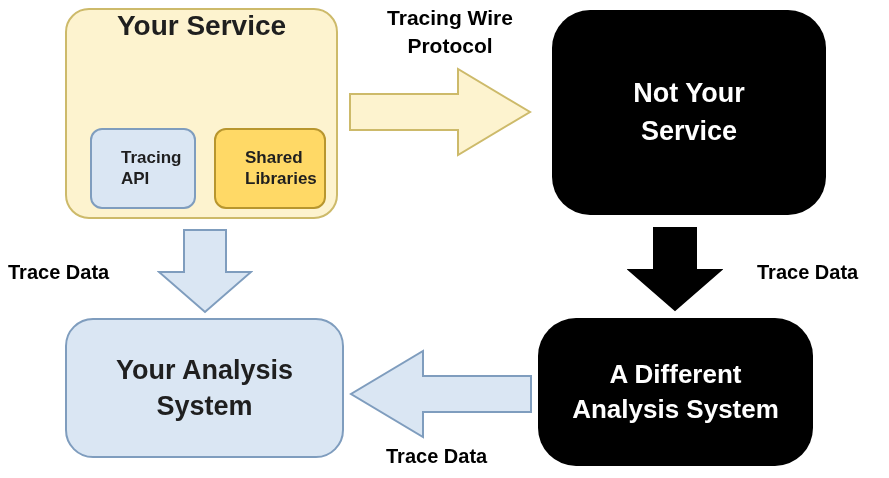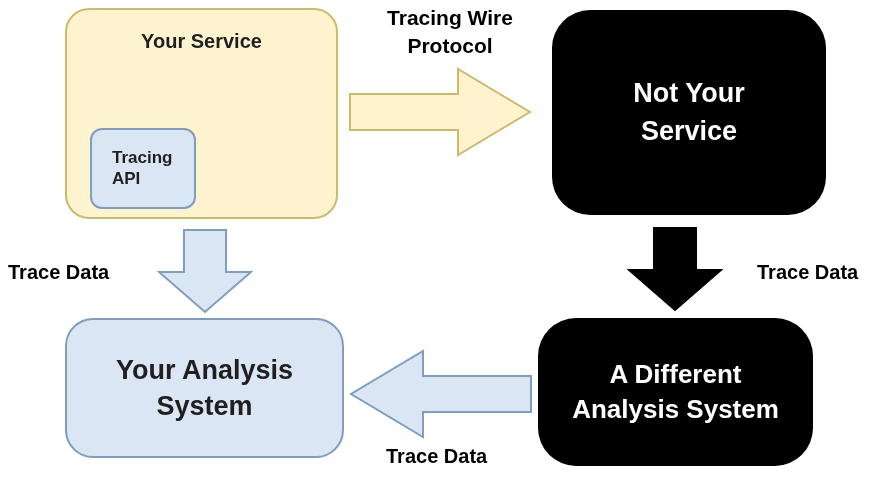--- a/index.html
+++ b/index.html
@@ -27,43 +27,42 @@
   .your-service {
     left: 65px; top: 8px;
     width: 273px; height: 211px;
     background: var(--cream-fill, #FDF3CF);
     border: 2px solid var(--cream-border, #CDBA6A);
     border-radius: 24px;
     flex-direction: column;
     justify-content: flex-start;
   }
   .your-service .node-title {
-    margin-top: 20px;
-    font-size: 20px;
+    font-size: 28px;
     font-weight: 700;
     color: var(--dark-text, #1F1F1F);
   }
   .inner-row {
     position: absolute;
     left: 0; top: 118px;
     width: 100%;
     display: flex;
     justify-content: flex-start;
     gap: 18px;
     padding-left: 23px;
     box-sizing: border-box;
   }
   .inner-box {
     box-sizing: border-box;
     width: 106px; height: 81px;
     border-radius: 12px;
     display: flex;
     align-items: center;
     text-align: left;
-    padding-left: 20px;
+    padding-left: 29px;
     font-size: 17px;
     font-weight: 700;
     color: var(--dark-text, #1F1F1F);
     line-height: 1.2;
   }
   .inner-box.blue {
     background: var(--blue-fill, #DAE6F3);
     border: 2px solid var(--blue-border, #7F9DBE);
   }
   .inner-box.gold {
@@ -144,20 +143,23 @@
 <body>
 
 <div class="canvas">
 
   <div class="box your-service">
     <div class="node-title">Your Service</div>
     <div class="inner-row">
       <div class="inner-box blue">
         <span>Tracing API</span>
       </div>
+      <div class="inner-box gold">
+        <span>Shared Libraries</span>
+      </div>
     </div>
   </div>
 
   <div class="edge-label lbl-tracing-wire">Tracing Wire Protocol</div>
 
   <svg class="arrow" style="left:348px; top:66px;" width="185" height="92" viewBox="0 0 185 92">
     <polygon class="cream-arrow" points="2,28 110,28 110,3 182,46 110,89 110,64 2,64"></polygon>
   </svg>
 
   <div class="box black-box not-your-service">

